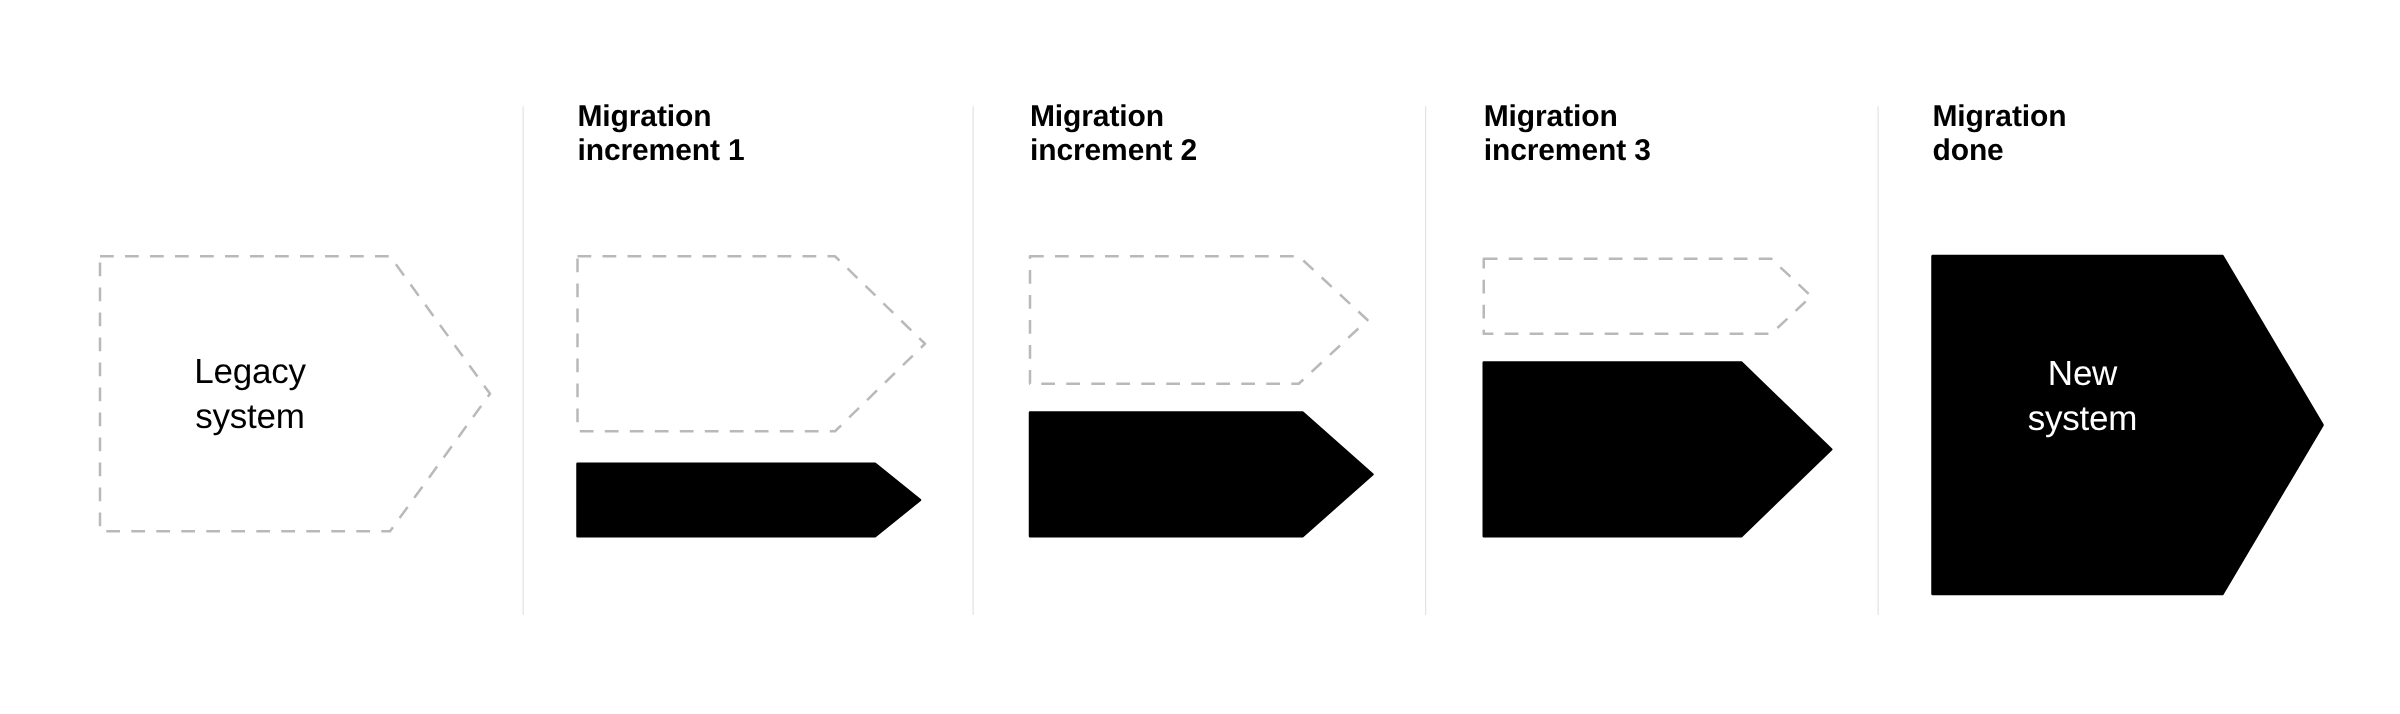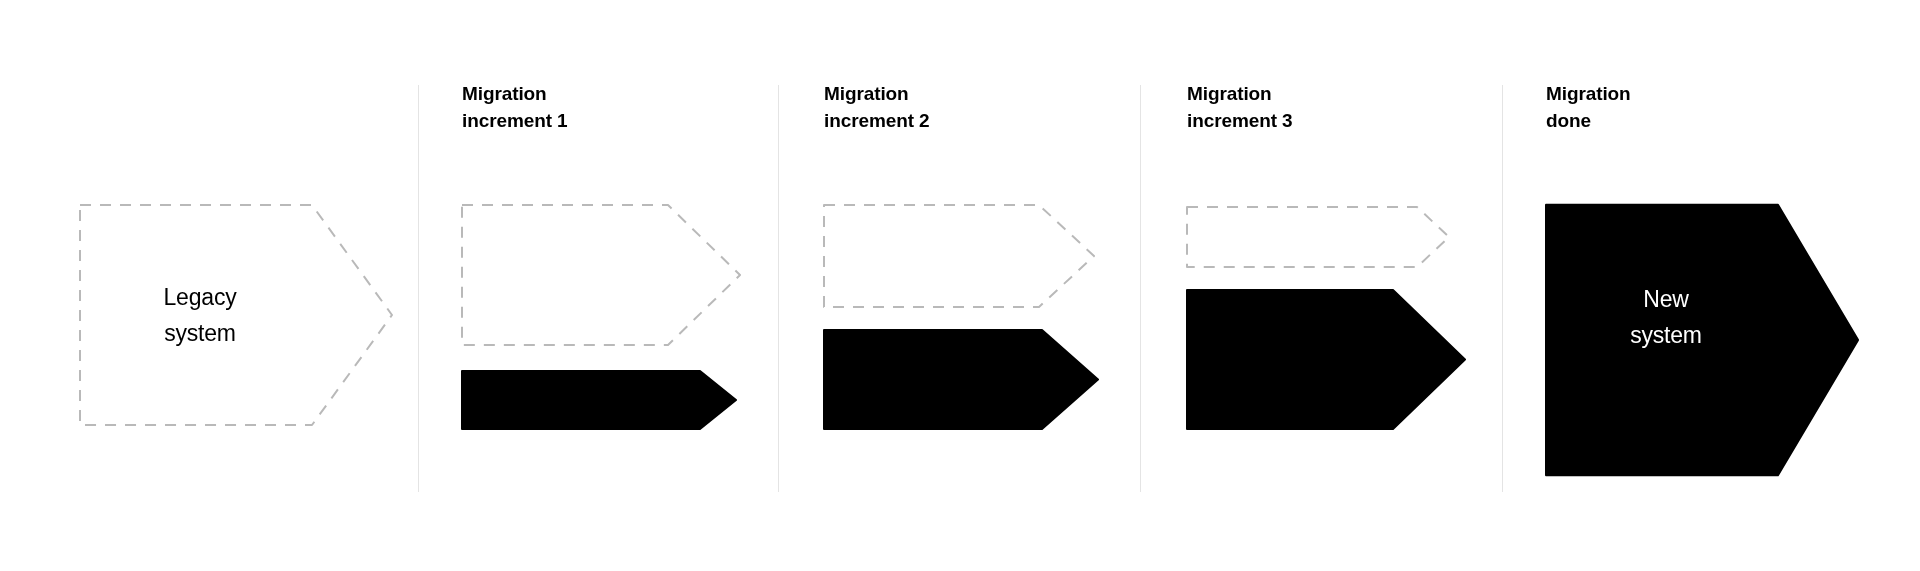--- a/index.html
+++ b/index.html
@@ -27,21 +27,21 @@
     top: 85px;
     width: 1px;
     height: 407px;
     background: #e4e4e4;
   }
 
   
   .col-header {
     position: absolute;
     top: 80px;
-    font-size: 19px;
+    font-size: 24px;
     font-weight: bold;
     line-height: 27px;
     color: #000000;
     letter-spacing: -0.1px;
     white-space: pre-line;
   }
 
   
   .arrow {
     position: absolute;
@@ -51,21 +51,21 @@
     display: block;
     width: 100%;
     height: 100%;
     overflow: visible;
   }
   .arrow-label {
     position: absolute;
     left: 0;
     right: 0;
     text-align: center;
-    font-size: 23px;
+    font-size: 28px;
     line-height: 36px;
     letter-spacing: -0.2px;
     white-space: pre-line;
     pointer-events: none;
   }
   .arrow-label.dark { color: #000000; }
   .arrow-label.light { color: #ffffff; }
 </style>
 </head>
 <body>

